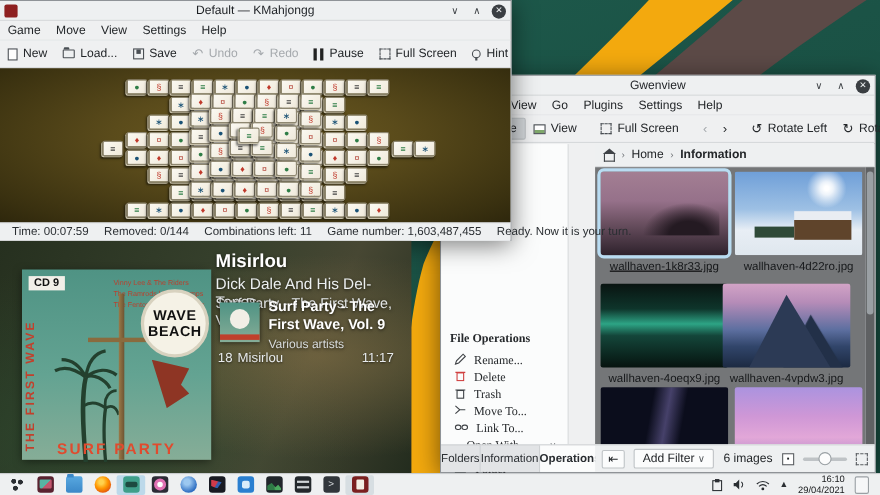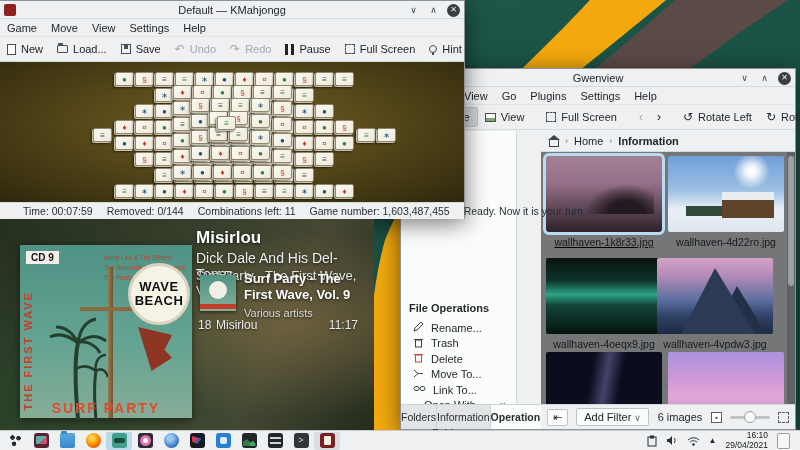--- a/index.html
+++ b/index.html
@@ -52,29 +52,29 @@
                      border-right:6px solid transparent; border-bottom:5px solid #3f4347; }
 
   
   #kmahjongg { left:-1px; top:0; width:466px; height:219px; }
   #km-board { position:relative; height:140px; overflow:hidden;
       background:radial-gradient(ellipse at 50% 45%, #6f5d21 0%, #5a4b1b 40%, #3a3110 85%, #2e270c 100%); }
   .mtile { position:absolute; width:19px; height:14px; background:linear-gradient(135deg,#fbf9f2,#efe9da);
            border:1px solid #8e8771; border-radius:2px; text-align:center; font-size:8px; line-height:13px;
            box-shadow:-1px 1px 0 #c9c2ab, -2px 2px 2px rgba(0,0,0,.5); }
   .statusbar { display:flex; align-items:center; height:17px; font-size:10.5px; color:#2a2e32;
-               background:#eef0f1; border-top:1px solid #d6d9db; padding:0 16px;text-align:right; }
+               background:#eef0f1; border-top:1px solid #d6d9db; padding:0 4px;text-align:right; }
   .statusbar .seg { padding:0 7px; white-space:nowrap; }
   .ssep { width:1px; height:12px; background:#cfd2d4; }
   .sspacer { flex:1; }
 
   
   #gwenview { left:400px; top:68px; width:396px; height:362px; }
   #gv-body { position:absolute; top:62px; bottom:0; left:0; right:0; }
-  #gv-sidebar { position:absolute; left:0; top:0; bottom:25px; width:116px; background:#fbfcfc; border-right:1px solid #d6d9db; }
+  #gv-sidebar { position:absolute; left:0; top:0; bottom:25px; width:116px; background:#fbfcfc; border-right:1px solid #d6d9db;font-family:Liberation Serif, serif; }
   #gv-ops { position:absolute; left:0; right:0; top:168px; padding:3px 8px; }
   #gv-ops-title { font-size:11px; font-weight:bold; color:#26292c; margin-bottom:6px; }
   .op-item { display:flex; align-items:center; gap:7px; height:15.5px; font-size:11px; color:#26292c; padding-left:4px; }
   .op-item.indent { padding-left:15px; }
   .op-item .chev { margin-left:auto; color:#5a5e62; font-size:9px; padding-right:2px; }
   .op-item svg { flex:0 0 11px; }
   #gv-tabs { position:absolute; left:0; bottom:0; width:140px; height:25px; display:flex; align-items:stretch;
              background:#e2e4e6; border-top:1px solid #cfd2d4; border-right:1px solid #d6d9db; }
   .gv-tab { flex:1; display:flex; align-items:center; justify-content:center; font-size:10.5px; color:#2a2e32;
             border-right:1px solid #cfd2d4; }
@@ -252,31 +252,31 @@
         <div id="gv-ops-title">File Operations</div>
         <div id="gv-ops-list">
             <div class="op-item">
               <span><svg width="11" height="11" viewBox="0 0 11 11">
                   <path d="M1,10 L2,7 L8,1 L10,3 L4,9 Z" fill="none" stroke="#3f4347"></path>
                 </svg></span>
               <span>Rename...</span>
             </div>
             <div class="op-item">
               <span><svg width="11" height="11" viewBox="0 0 11 11">
+                  <rect x="2.5" y="3" width="6" height="7" fill="none" stroke="#d04040"></rect>
+                  <line x1="1" y1="2.5" x2="10" y2="2.5" stroke="#d04040"></line>
+                </svg></span>
+              <span>Delete</span>
+            </div>
+            <div class="op-item">
+              <span><svg width="11" height="11" viewBox="0 0 11 11">
                   <rect x="2.5" y="3" width="6" height="7" fill="none" stroke="#3f4347"></rect>
                   <line x1="1" y1="2.5" x2="10" y2="2.5" stroke="#3f4347"></line>
                 </svg></span>
               <span>Trash</span>
-            </div>
-            <div class="op-item">
-              <span><svg width="11" height="11" viewBox="0 0 11 11">
-                  <rect x="2.5" y="3" width="6" height="7" fill="none" stroke="#d04040"></rect>
-                  <line x1="1" y1="2.5" x2="10" y2="2.5" stroke="#d04040"></line>
-                </svg></span>
-              <span>Delete</span>
             </div>
             <div class="op-item">
               <span><svg width="11" height="11" viewBox="0 0 11 11">
                   <path d="M1,2 L5,5.5 L1,9 M5,5.5 L10,5.5" fill="none" stroke="#3f4347"></path>
                 </svg></span>
               <span>Move To...</span>
             </div>
             <div class="op-item">
               <span><svg width="13" height="11" viewBox="0 0 13 11">
                   <rect x="1" y="3.5" width="5" height="4" rx="2" fill="none" stroke="#3f4347"></rect>

